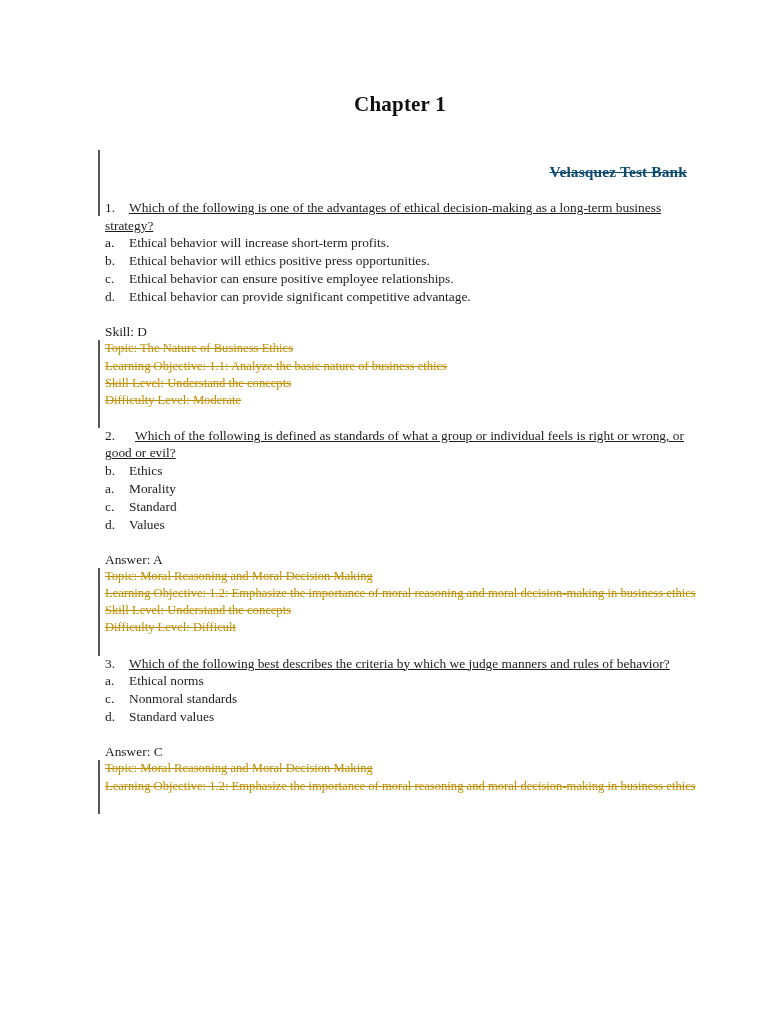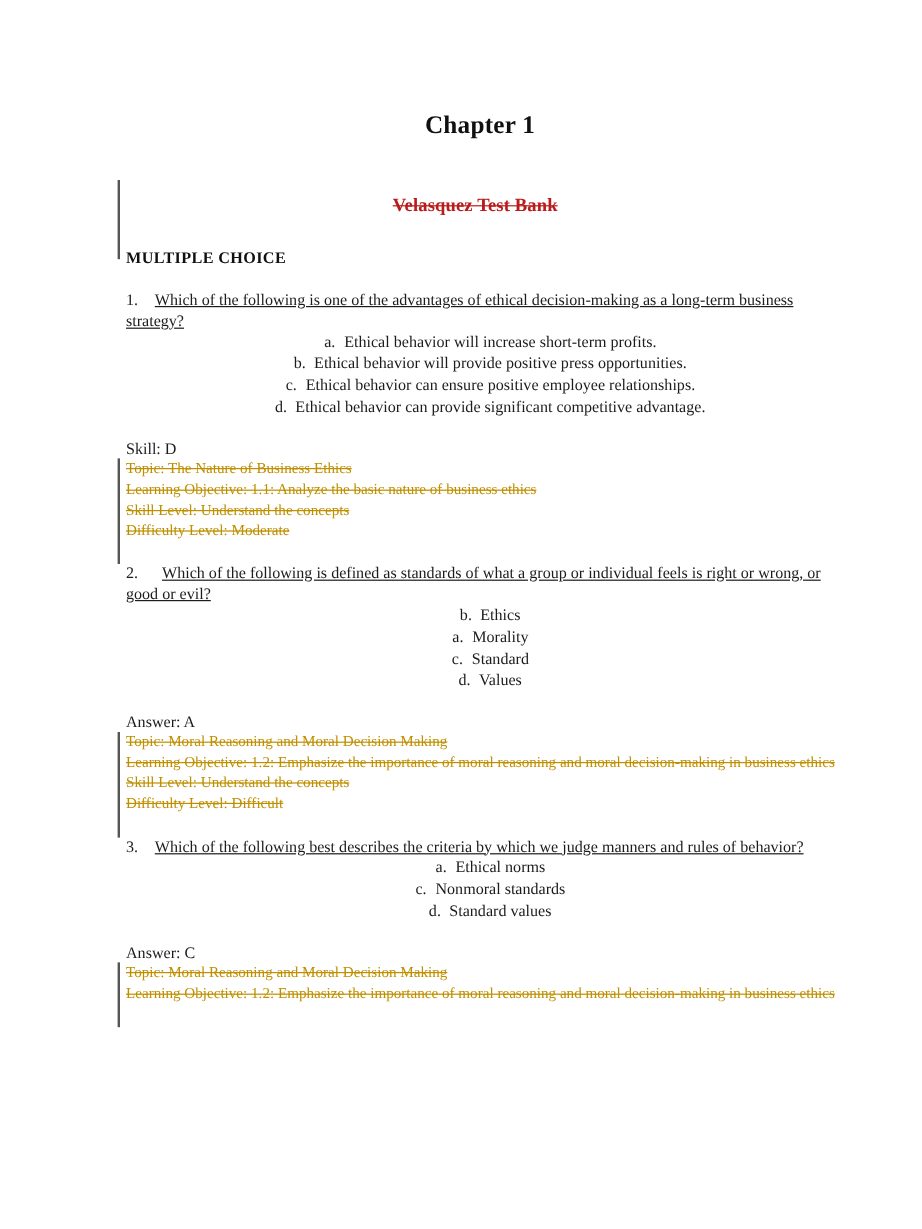--- a/index.html
+++ b/index.html
@@ -46,24 +46,24 @@
 
   
   .changebar {
     position: absolute;
     left: -7px;
     width: 1.5px;
     background: #555555;
   }
 
   .doc-subtitle {
-    text-align: center;
+    text-align: right;
     font-size: 15.5px;
     font-weight: bold;
-    color: #b91c1c;
+    color: #0c4a6e;
     text-decoration: line-through;
     text-decoration-thickness: 1.4px;
     margin: 0;
     padding-top: 13px;
     padding-right: 18px;
     letter-spacing: 0.1px;
   }
 
   .section-heading {
     font-size: 13.5px;
@@ -91,21 +91,20 @@
     min-width: 24px;
   }
   .q-num.wide {
     min-width: 30px;
   }
 
   .choices {
     margin: 0;
     padding: 0;
     list-style: none;
-    text-align: center;
   }
   .choice {
     font-size: 13.4px;
     line-height: 17.9px;
     color: #1c1c1c;
     white-space: nowrap;
   }
   .choice-letter {
     display: inline-block;
     width: 24px;
@@ -141,30 +140,29 @@
 <div class="page">
 
   <h1 class="chapter-title">Chapter 1</h1>
 
   <div class="content">
 
     <div class="changebar" style="top:0px; height:66px;"></div>
 
     <div class="doc-subtitle">Velasquez Test Bank</div>
 
-    <div class="section-heading">MULTIPLE CHOICE</div>
 
     <div class="gap-between-questions"></div>
     <div class="question-block">
 
       <p class="q-stem"><span class="q-num">1.</span><span>Which of the following is one of the advantages of ethical decision-making as a long-term business strategy?</span></p>
 
       <ul class="choices">
         <li class="choice"><span class="choice-letter">a.</span><span>Ethical behavior will increase short-term profits.</span></li>
-        <li class="choice"><span class="choice-letter">b.</span><span>Ethical behavior will provide positive press opportunities.</span></li>
+        <li class="choice"><span class="choice-letter">b.</span><span>Ethical behavior will ethics positive press opportunities.</span></li>
         <li class="choice"><span class="choice-letter">c.</span><span>Ethical behavior can ensure positive employee relationships.</span></li>
         <li class="choice"><span class="choice-letter">d.</span><span>Ethical behavior can provide significant competitive advantage.</span></li>
       </ul>
 
       <div class="gap-before-answer"></div>
 
       <p class="answer-line">Skill: D</p>
 
       <ul class="meta-list">
         <div class="changebar" style="top:0px; height:88px;"></div>

